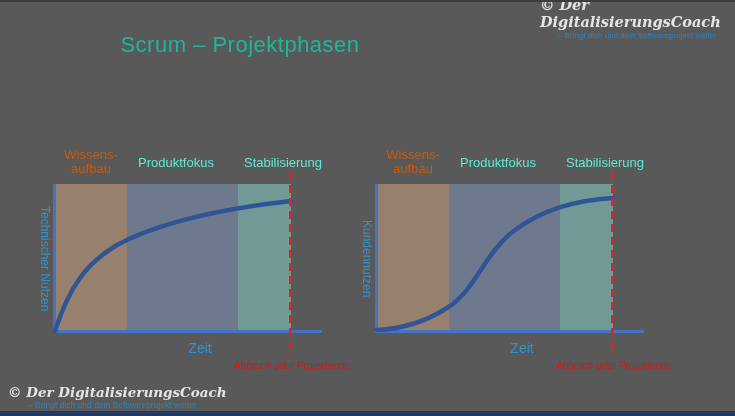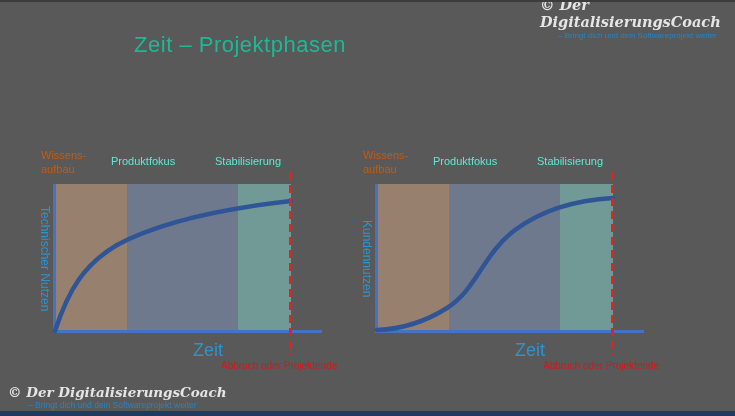--- a/index.html
+++ b/index.html
@@ -35,44 +35,44 @@
   .band.b1{left:0;width:72px;background:#97806d;}
   .band.b2{left:72px;width:111px;background:#6e798e;}
   .band.b3{left:183px;width:53px;background:#719a96;}
   .y-axis{position:absolute;left:-2px;top:0;width:3px;height:149px;background:#4472c4;}
   .x-axis{position:absolute;left:-2px;top:146px;width:269px;height:3px;background:#4472c4;}
   .curve{position:absolute;left:0;top:0;overflow:visible;}
   .dashed-line{
     position:absolute;left:234px;top:-12px;width:3px;height:183px;
     background:repeating-linear-gradient(180deg,#e6201d 0 8px,transparent 8px 13px);
   }
-  .phase-labels{position:absolute;left:0;top:-37px;width:260px;height:33px;font-size:11px;text-align:left;}
+  .phase-labels{position:absolute;left:0;top:-37px;width:260px;height:33px;font-size:13px;text-align:center;}
   .ph1{position:absolute;left:-14px;top:1px;width:100px;line-height:14px;color:#c55a11;}
   .ph2{position:absolute;left:56px;top:8px;width:130px;color:#5eead4;}
   .ph3{position:absolute;left:160px;top:8px;width:136px;color:#5eead4;}
   .y-label{
     position:absolute;left:-17px;top:0;height:149px;width:14px;
     writing-mode:vertical-rl;text-orientation:mixed;
     display:flex;align-items:center;justify-content:center;
     font-size:12px;color:#2e93cc;white-space:nowrap;
   }
-  .x-label{position:absolute;left:8px;top:156px;width:290px;text-align:center;font-size:18px;color:#2e93cc;}
-  .annotation{position:absolute;left:166px;top:176px;width:142px;text-align:left;font-size:10px;color:#d11a1a;}
+  .x-label{position:absolute;left:0;top:156px;width:290px;text-align:center;font-size:14px;color:#2e93cc;}
+  .annotation{position:absolute;left:166px;top:176px;width:142px;text-align:center;font-size:10px;color:#d11a1a;font-style:italic;}
   
   .footer{position:absolute;left:8px;top:382px;}
   .footer .script-name{font-size:13.5px;}
   .footer-tagline{font-size:8.5px;color:#2186c8;margin:0 0 0 20px;}
   .bottom-bar{position:absolute;left:0;bottom:0;width:735px;height:5px;background:#1f3864;}
 </style>
 </head>
 <body>
 
 <div class="slide">
 
-  <div class="title">Zeit – Projektphasen</div>
+  <div class="title">Scrum – Projektphasen</div>
 
   <div class="logo">
     <div class="script-name">© Der DigitalisierungsCoach</div>
     <div class="logo-tagline">– Bringt dich und dein Softwareprojekt weiter</div>
   </div>
 
   <div class="chart left">
     <div class="phase-labels">
       <div class="ph1">
         <div>Wissens-</div>

